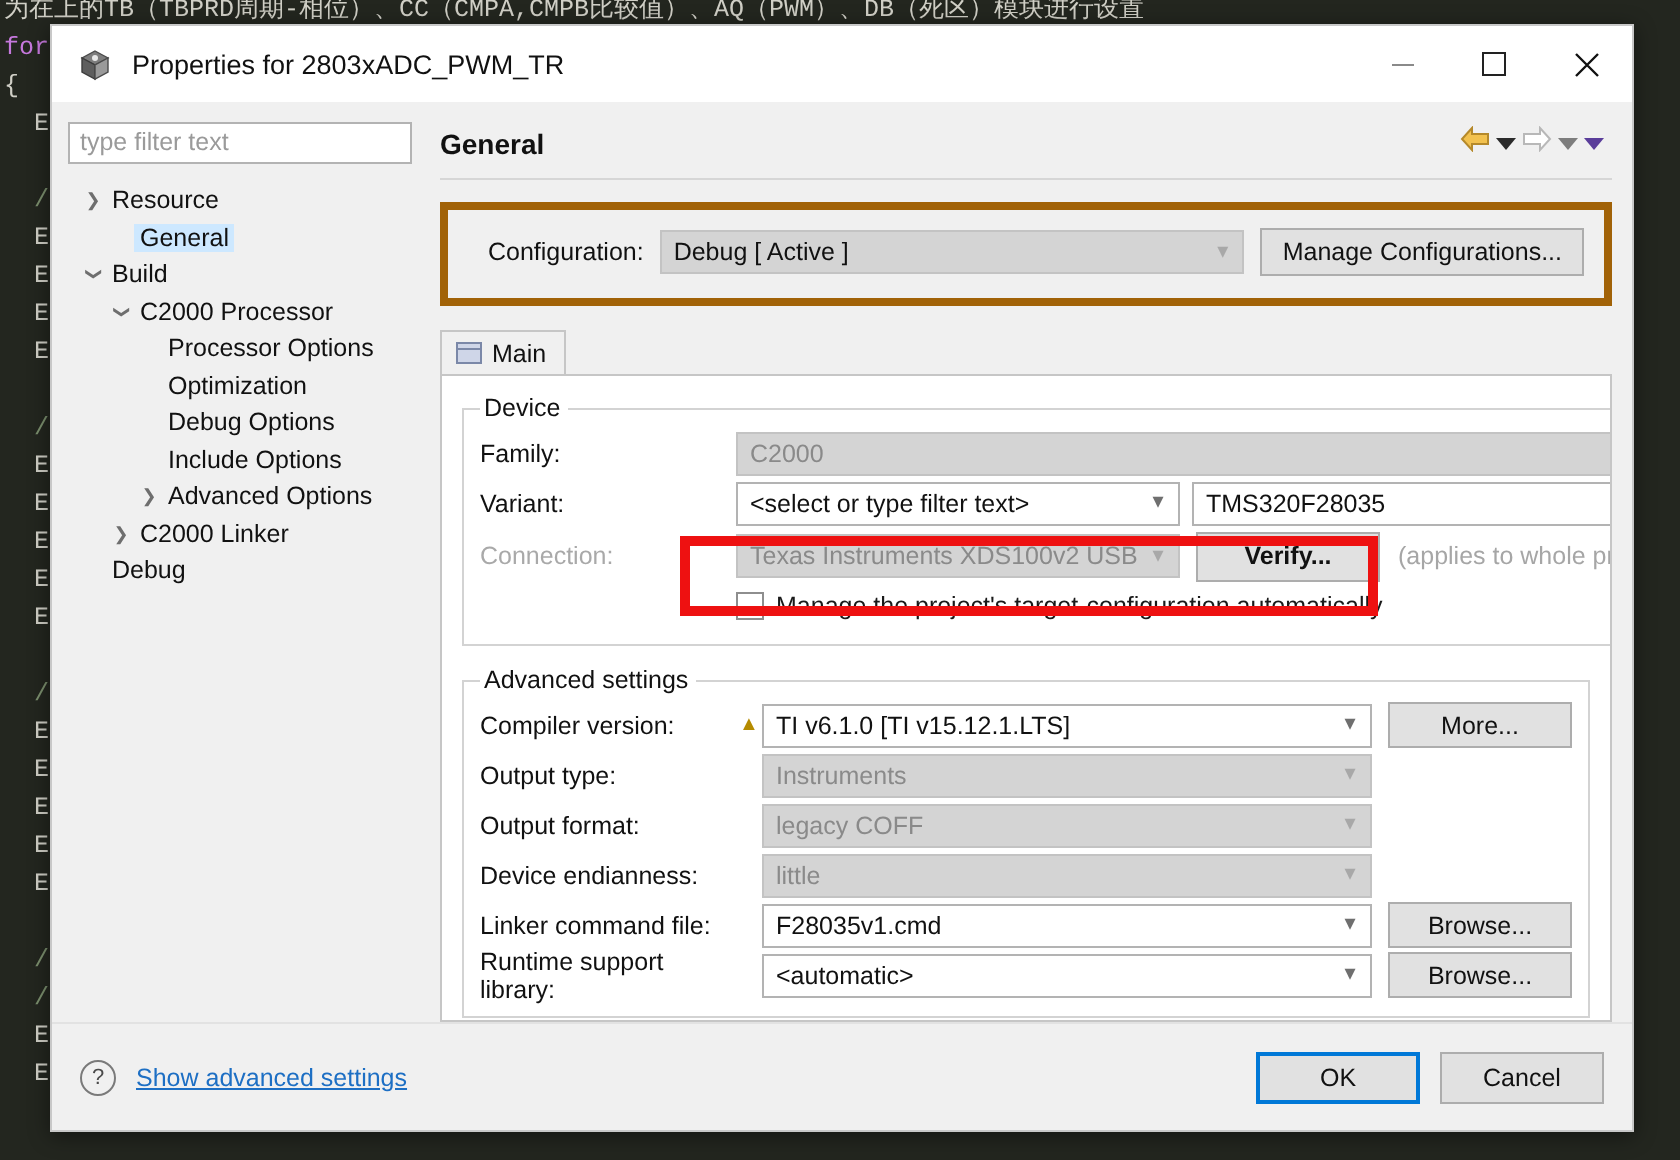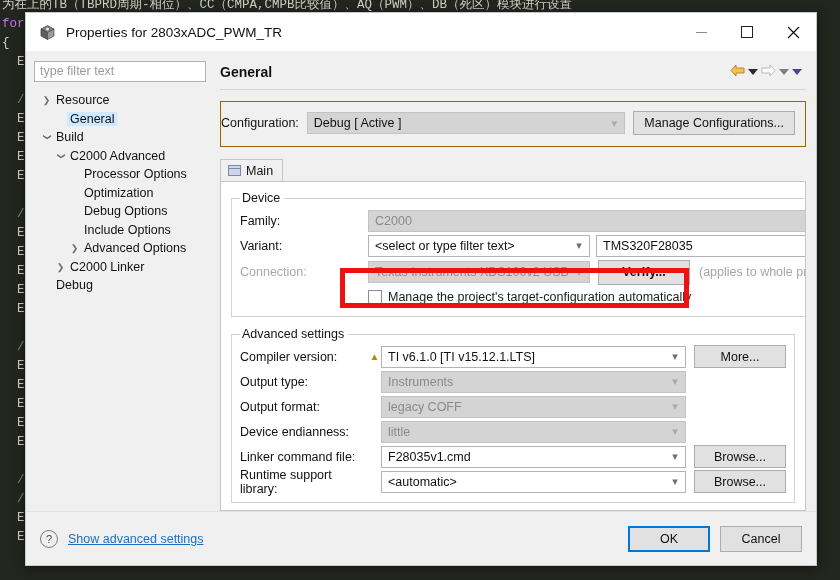--- a/index.html
+++ b/index.html
@@ -82,22 +82,22 @@
   }
   #panehead .ph-title{font-size:14px;font-weight:bold;color:#111;flex:1;}
   .navicons{display:flex;align-items:center;gap:3px;padding-right:4px;}
   .caret{width:0;height:0;border-left:5px solid transparent;border-right:5px solid transparent;
          border-top:6px solid #2b2b2b;display:inline-block;}
   .caret.purple{border-top-color:#5a3d9a;}
   .caret.grey{border-top-color:#7d7d7d;}
   hr.sep{border:none;border-top:1px solid #d6d6d6;margin:2px 0 0 0;flex:none;}
 
   #confrow{
-    margin-top:11px;flex:none;border:1px solid #a16207;background:#f0f0f0;
-    padding:9px 10px 11px 0;display:flex;align-items:center;gap:8px;
+    margin-top:11px;flex:none;border:4px solid #a16207;background:#f0f0f0;
+    padding:9px 10px 11px 20px;display:flex;align-items:center;gap:8px;
   }
   .lbl{font-size:12.5px;color:#111;white-space:nowrap;}
   .lbl.dim{color:#a6a6a6;}
 
   .combo{
     height:22px;box-sizing:border-box;border:1px solid #b3b3b3;background:#fff;
     font-size:12.5px;color:#111;display:flex;align-items:center;
     padding:0 2px 0 6px;position:relative;
   }
   .combo .cval{flex:1;overflow:hidden;white-space:nowrap;text-overflow:clip;}
@@ -241,21 +241,21 @@
           <div class="tnode sel" style="padding-left: 20px;">
             <span class="arrow">&nbsp;</span>
             <span class="tlabel">General</span>
           </div>
           <div class="tnode" style="padding-left: 6px;">
             <span class="arrow down" style="transform: rotate(90deg);">❯</span>
             <span class="tlabel">Build</span>
           </div>
           <div class="tnode" style="padding-left: 20px;">
             <span class="arrow down" style="transform: rotate(90deg);">❯</span>
-            <span class="tlabel">C2000 Advanced</span>
+            <span class="tlabel">C2000 Processor</span>
           </div>
           <div class="tnode" style="padding-left: 34px;">
             <span class="arrow">&nbsp;</span>
             <span class="tlabel">Processor Options</span>
           </div>
           <div class="tnode" style="padding-left: 34px;">
             <span class="arrow">&nbsp;</span>
             <span class="tlabel">Optimization</span>
           </div>
           <div class="tnode" style="padding-left: 34px;">

